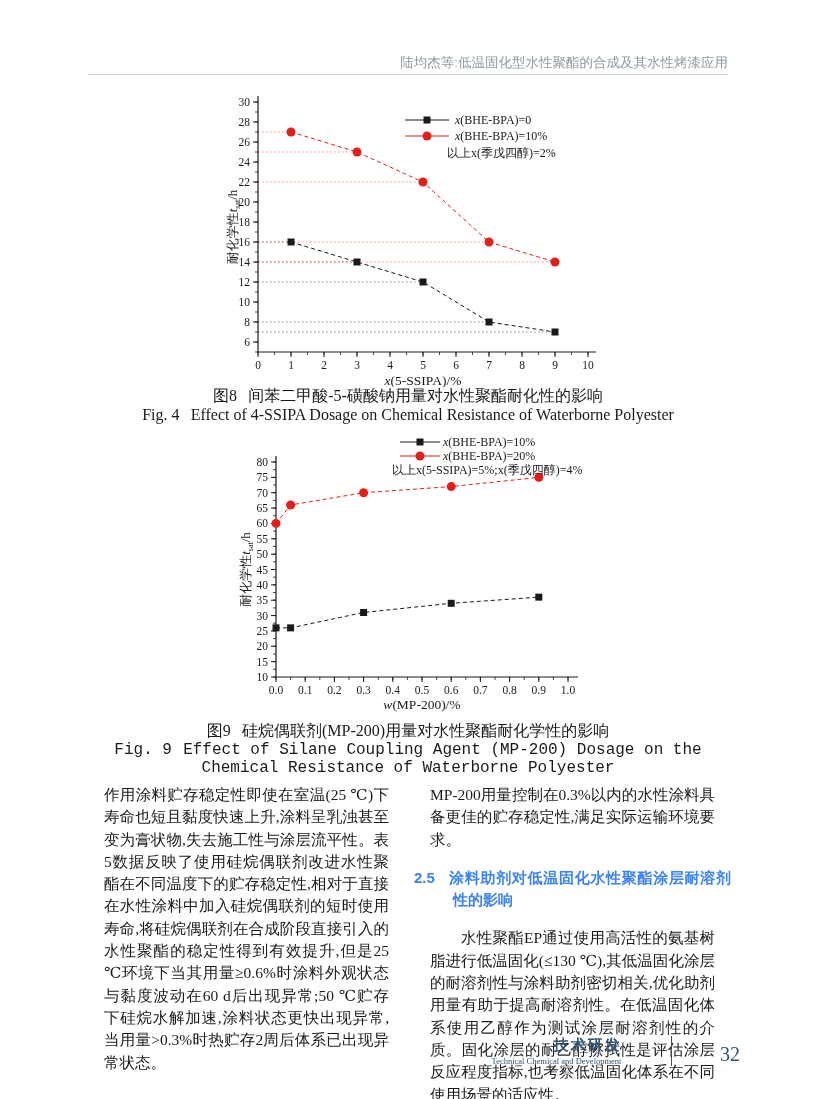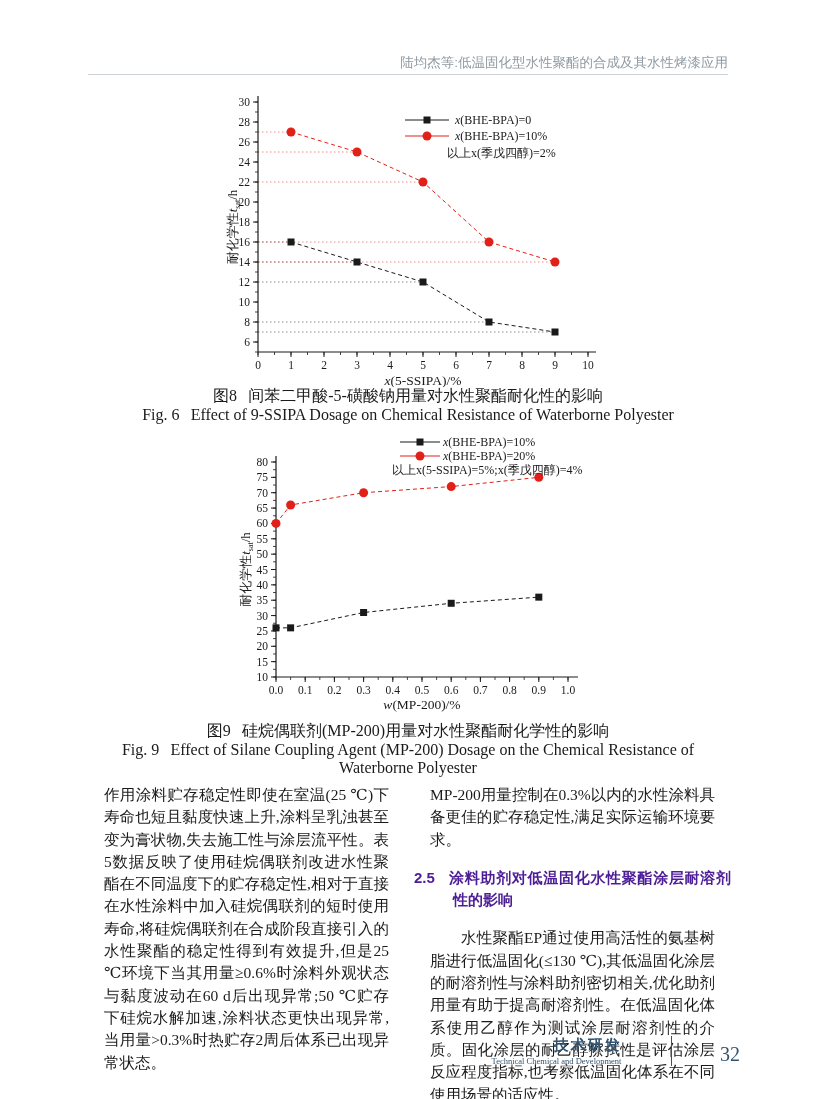--- a/index.html
+++ b/index.html
@@ -10,28 +10,28 @@
         font-size:13.5px;color:#8f9aa3;font-family:"Liberation Sans","DejaVu Sans",sans-serif;}
   .header-rule{position:absolute;top:74px;left:88px;width:640px;height:1px;background:#ccd2d6;}
   
   .chart-svg{position:absolute;}
   #chart8{left:222px;top:92px;}
   #chart9{left:228px;top:428px;}
   
   .caption{position:absolute;left:88px;width:640px;text-align:center;line-height:18px;}
   .cap-label{margin-right:0.7em;}
   #cap8-zh{top:387px;} #cap8-en{top:406px;}
-  #cap9-zh{top:722px;text-align:center;} #cap9-en{top:741px;}
+  #cap9-zh{top:722px;text-align:center;} #cap9-en{top:741px;font-family:Liberation Mono, monospace;}
   
   .column{position:absolute;top:768px;width:317px;font-size:15.5px;line-height:22.3px;
           text-align:justify;text-justify:inter-ideograph;}
   #col-left{left:88px;} #col-right{left:414px;}
   .column p{margin:16px;}
   .column p.indent{text-indent:2em;}
-  .section-heading{font-weight:bold;color:#4c1d95;padding-left:2.6em;text-indent:-2.6em;
+  .section-heading{font-weight:bold;color:#3b82f6;padding-left:2.6em;text-indent:-2.6em;
           font-family:"Liberation Sans","DejaVu Sans",sans-serif;font-size:15px;line-height:22.3px;}
   .section-heading .sec-num{margin-right:0.9em;}
   
   .footer{position:absolute;top:1036px;left:480px;width:260px;display:flex;
           align-items:flex-end;justify-content:flex-end;color:#31536f;gap:41px;}
   .footer .labels{text-align:right;padding-right:8px;}
   .footer .zh{font-weight:bold;font-size:15px;font-family:"Liberation Sans","DejaVu Sans",sans-serif;letter-spacing:2px;}
   .footer .en{font-size:8.5px;margin-top:1px;}
   .footer .divider{width:1.5px;height:30px;background:#31536f;}
   .footer .pageno{font-size:20px;padding-left:7px;font-family:"Liberation Serif",serif;}
@@ -172,21 +172,21 @@
       <line x1="183" y1="44" x2="227" y2="44" stroke="#e12019" stroke-width="1"></line>
       <circle cx="205" cy="44" r="4.5" fill="#e12019"></circle>
       <text x="233" y="48" font-size="12" font-family="Liberation Serif, serif" fill="#1a1a1a"><tspan font-style="italic">x</tspan><tspan>(BHE-BPA)=10%</tspan></text>
       <text x="225" y="65" font-size="12" font-family="Liberation Serif, serif" fill="#1a1a1a">以上x(季戊四醇)=2%</text>
     </svg>
 
   <div class="caption zh" id="cap8-zh">
     <span class="cap-label">图8</span><span>间苯二甲酸-5-磺酸钠用量对水性聚酯耐化性的影响</span>
   </div>
   <div class="caption en" id="cap8-en">
-    <span class="cap-label">Fig. 6</span><span>Effect of 9-SSIPA Dosage on Chemical Resistance of Waterborne Polyester</span>
+    <span class="cap-label">Fig. 4</span><span>Effect of 4-SSIPA Dosage on Chemical Resistance of Waterborne Polyester</span>
   </div>
 
   <svg id="chart9" class="chart-svg" width="385" height="292" viewBox="0 0 385 292">
       <line x1="48" y1="28" x2="48" y2="249" stroke="#1a1a1a" stroke-width="1.2"></line>
       <line x1="48" y1="249" x2="350" y2="249" stroke="#1a1a1a" stroke-width="1.2"></line>
       <line x1="48" y1="249" x2="48" y2="254" stroke="#1a1a1a" stroke-width="1"></line>
       <text x="48" y="266" text-anchor="middle" font-size="11.5" font-family="Liberation Serif, serif" fill="#1a1a1a">0.0</text>
       <line x1="77.2" y1="249" x2="77.2" y2="254" stroke="#1a1a1a" stroke-width="1"></line>
       <text x="77.2" y="266" text-anchor="middle" font-size="11.5" font-family="Liberation Serif, serif" fill="#1a1a1a">0.1</text>
       <line x1="106.4" y1="249" x2="106.4" y2="254" stroke="#1a1a1a" stroke-width="1"></line>

